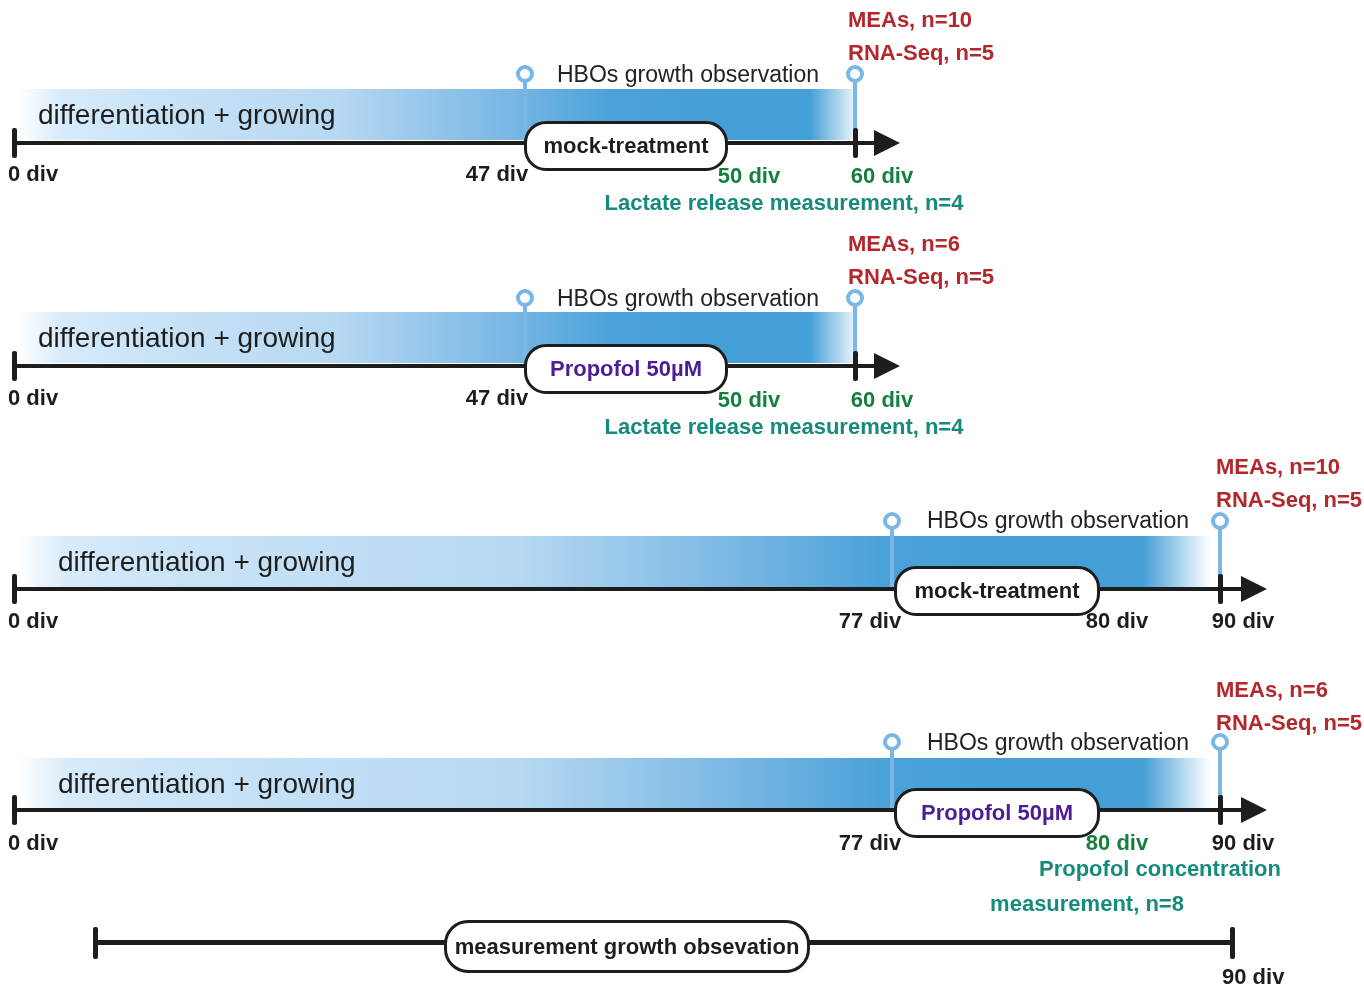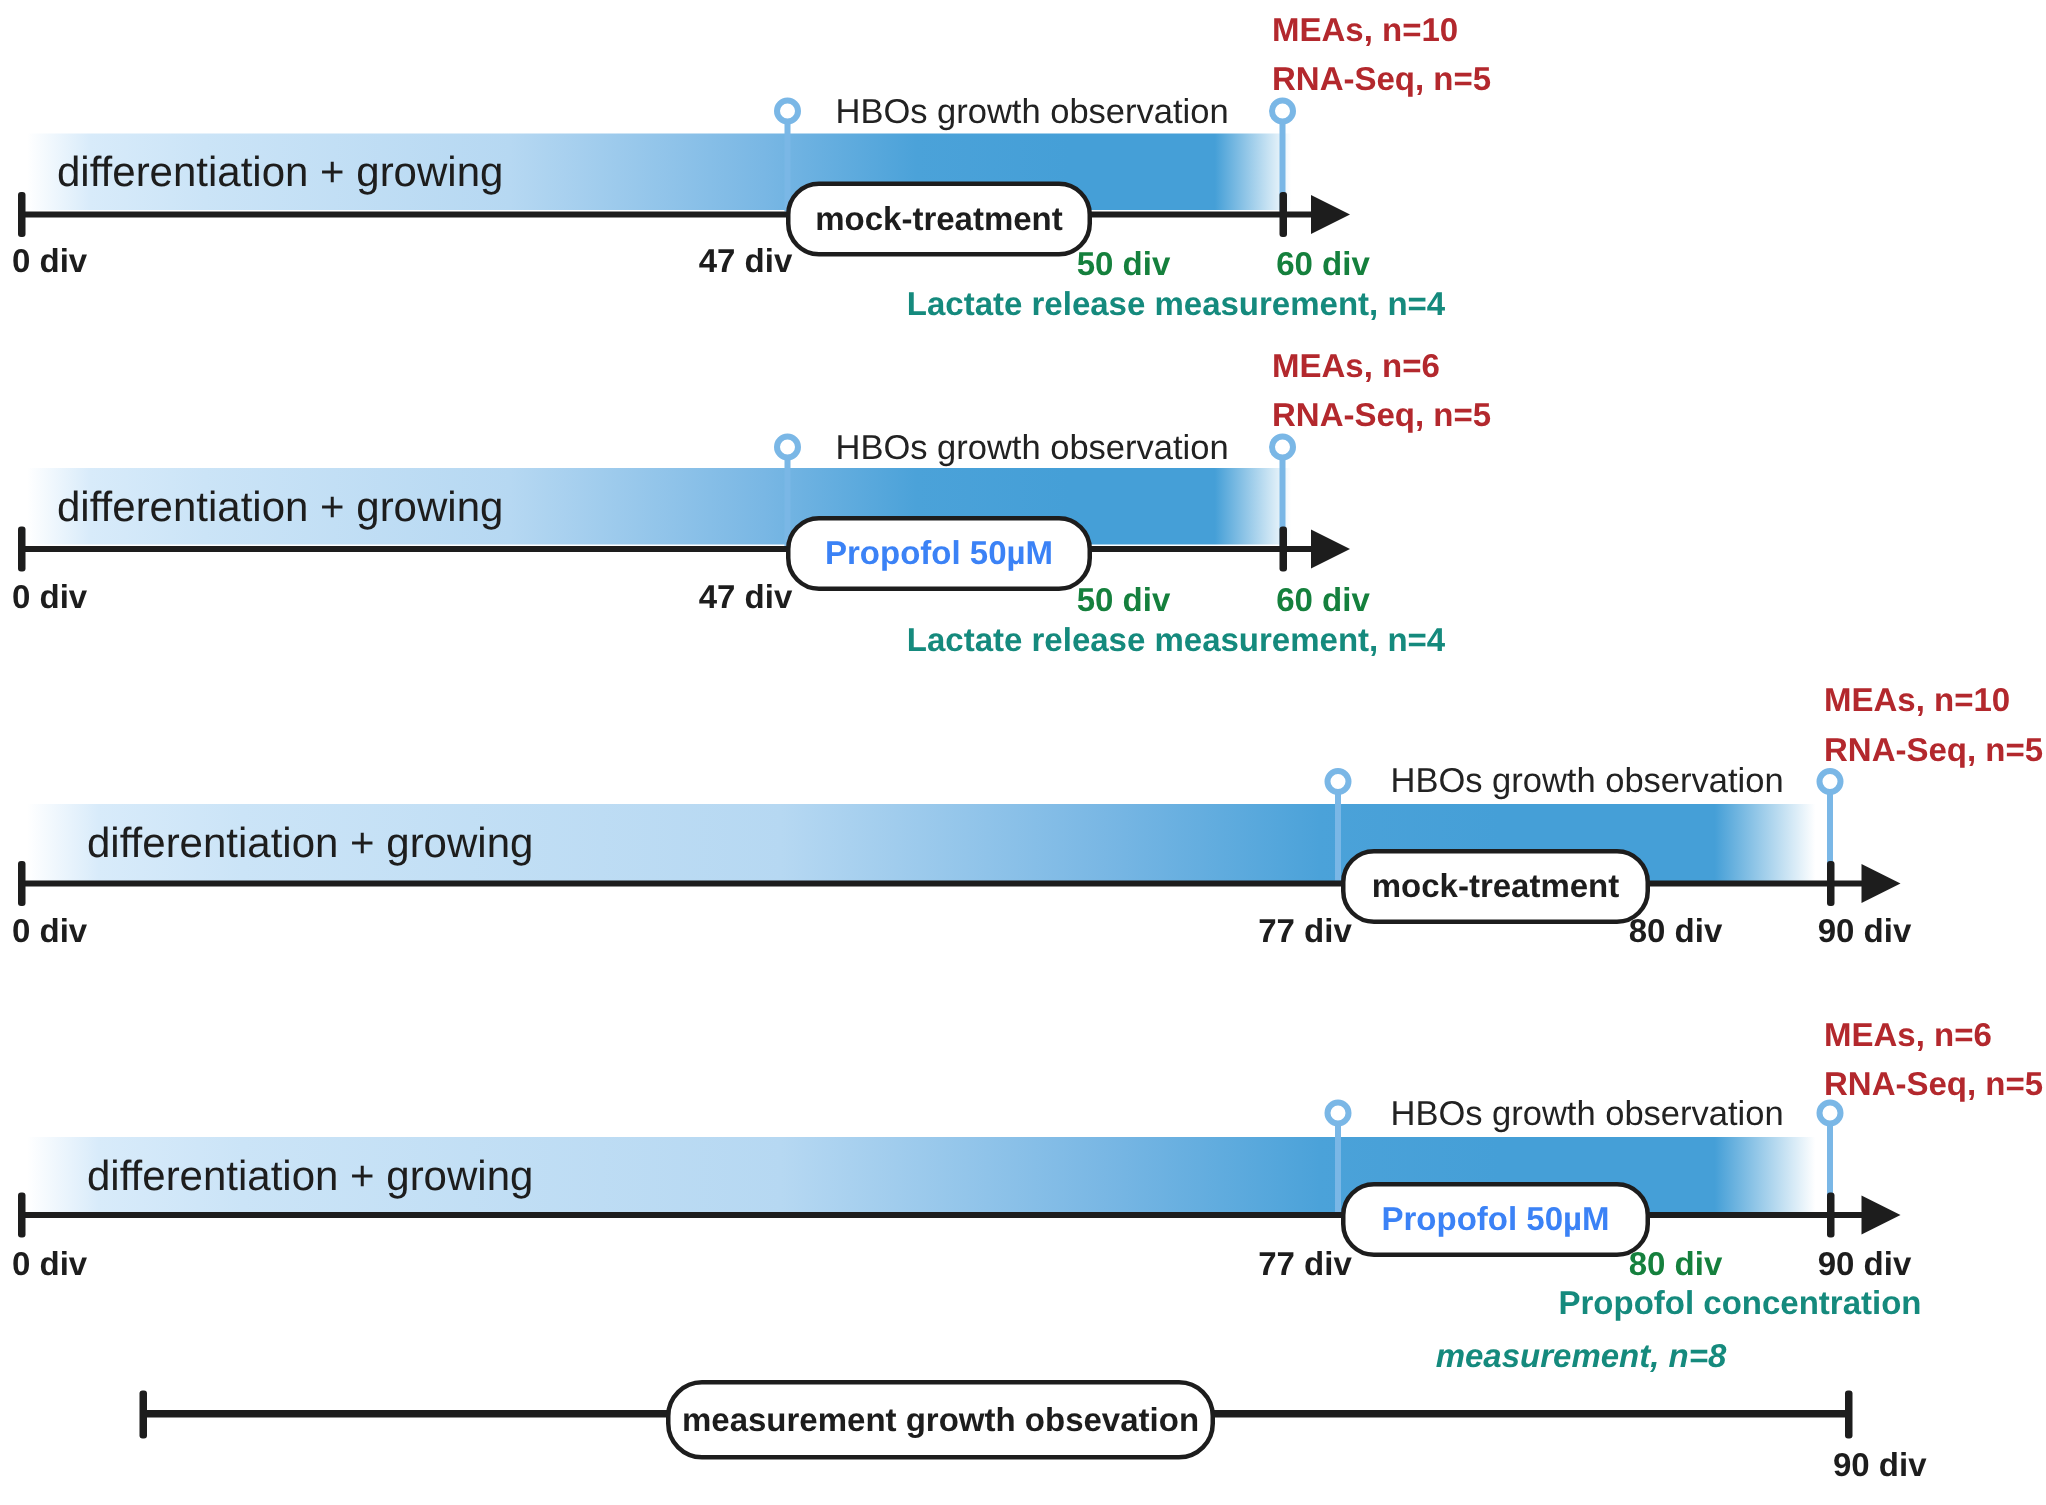--- a/index.html
+++ b/index.html
@@ -21,21 +21,21 @@
   .arrowhead{position:absolute;width:0;height:0;z-index:3;
     border-left:26px solid #1d1d1d;border-top:13px solid transparent;border-bottom:13px solid transparent;}
   
   .pin-stem{position:absolute;width:4px;background:#7ab7e6;z-index:2;}
   .pin-head{position:absolute;width:10px;height:10px;border:4px solid #7ab7e6;
     border-radius:50%;background:#fff;z-index:4;}
   
   .pill{position:absolute;display:flex;align-items:center;justify-content:center;
     background:#fff;border:3px solid #1d1d1d;border-radius:22px;
     font-weight:bold;font-size:22px;color:#1d1d1d;white-space:nowrap;z-index:5;}
-  .pill-red{color:#3b82f6;}
+  .pill-red{color:#4c1d95;}
   
   .hbo{position:absolute;font-size:23px;font-weight:400;color:#222;white-space:nowrap;z-index:2;}
   .red-block{position:absolute;color:#b3282d;font-weight:bold;font-size:22px;
     line-height:33px;white-space:nowrap;z-index:2;}
   .div-label{position:absolute;font-weight:bold;font-size:22px;color:#1d1d1d;white-space:nowrap;z-index:2;}
   .centered{transform:translateX(-50%);}
   .teal{color:#15803d;}
   .note{position:absolute;color:#158a7d;font-weight:bold;font-size:22px;
     white-space:nowrap;transform:translateX(-50%);z-index:2;}
 </style>
@@ -150,21 +150,21 @@
     <span class="tick" style="left:12px;top:795px;"></span>
     <span class="tick" style="left:1218px;top:795px;"></span>
 
     <div class="pill pill-red" style="left:894px;top:788px;width:200px;height:44px;">Propofol 50µM</div>
 
     <div class="div-label" style="left:8px;top:830px;">0 div</div>
     <div class="div-label centered" style="left:870px;top:830px;">77 div</div>
     <div class="div-label centered teal" style="left:1117px;top:830px;">80 div</div>
     <div class="div-label centered" style="left:1243px;top:830px;">90 div</div>
     <div class="note" style="left:1160px;top:856px;">Propofol concentration</div>
-    <div class="note" style="left:1054px;top:891px;font-style:italic;">measurement, n=8</div>
+    <div class="note" style="left:1087px;top:891px;">measurement, n=8</div>
   </section>
 
   <section>
     <div class="axis" style="left:95px;top:940px;width:1138px;height:5px;"></div>
     <span class="tick" style="left:93px;top:927px;height:32px;"></span>
     <span class="tick" style="left:1230px;top:927px;height:32px;"></span>
     <div class="pill" style="left:444px;top:920px;width:360px;height:47px;border-radius:24px;">measurement growth obsevation</div>
     <div class="div-label" style="left:88px;top:1016px;">3 div</div>
     <div class="div-label" style="left:1222px;top:964px;">90 div</div>
   </section>

